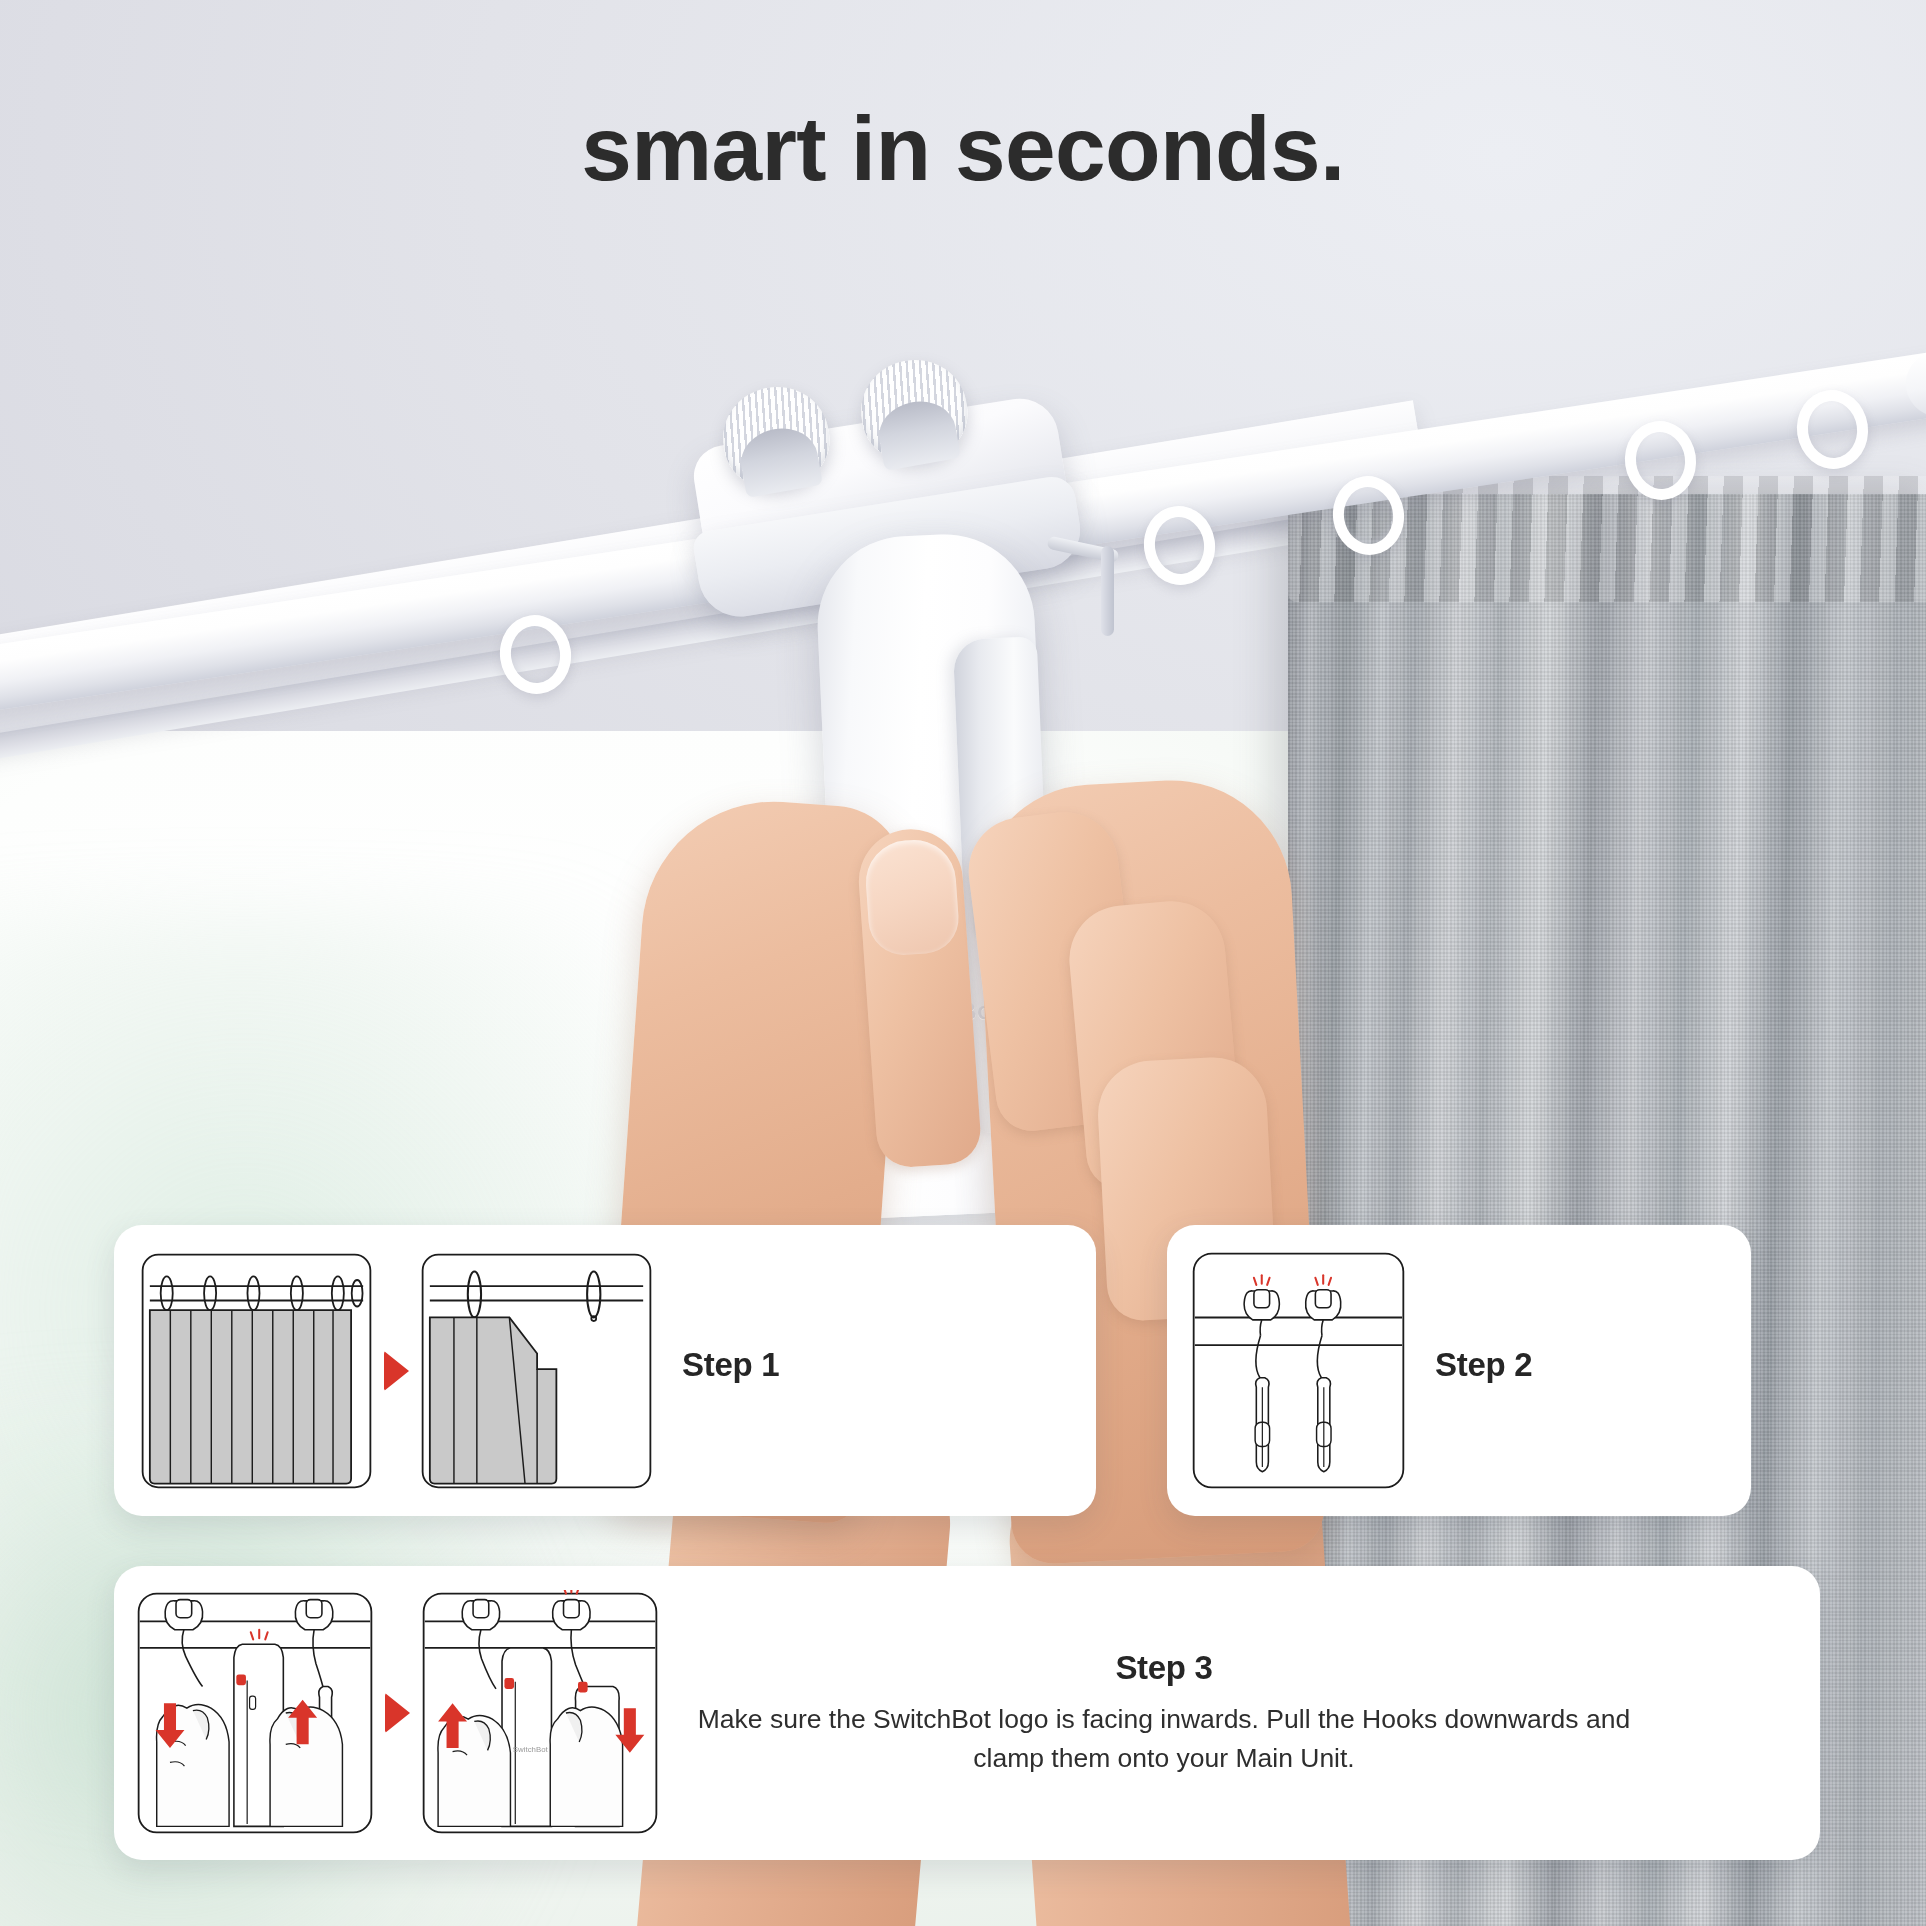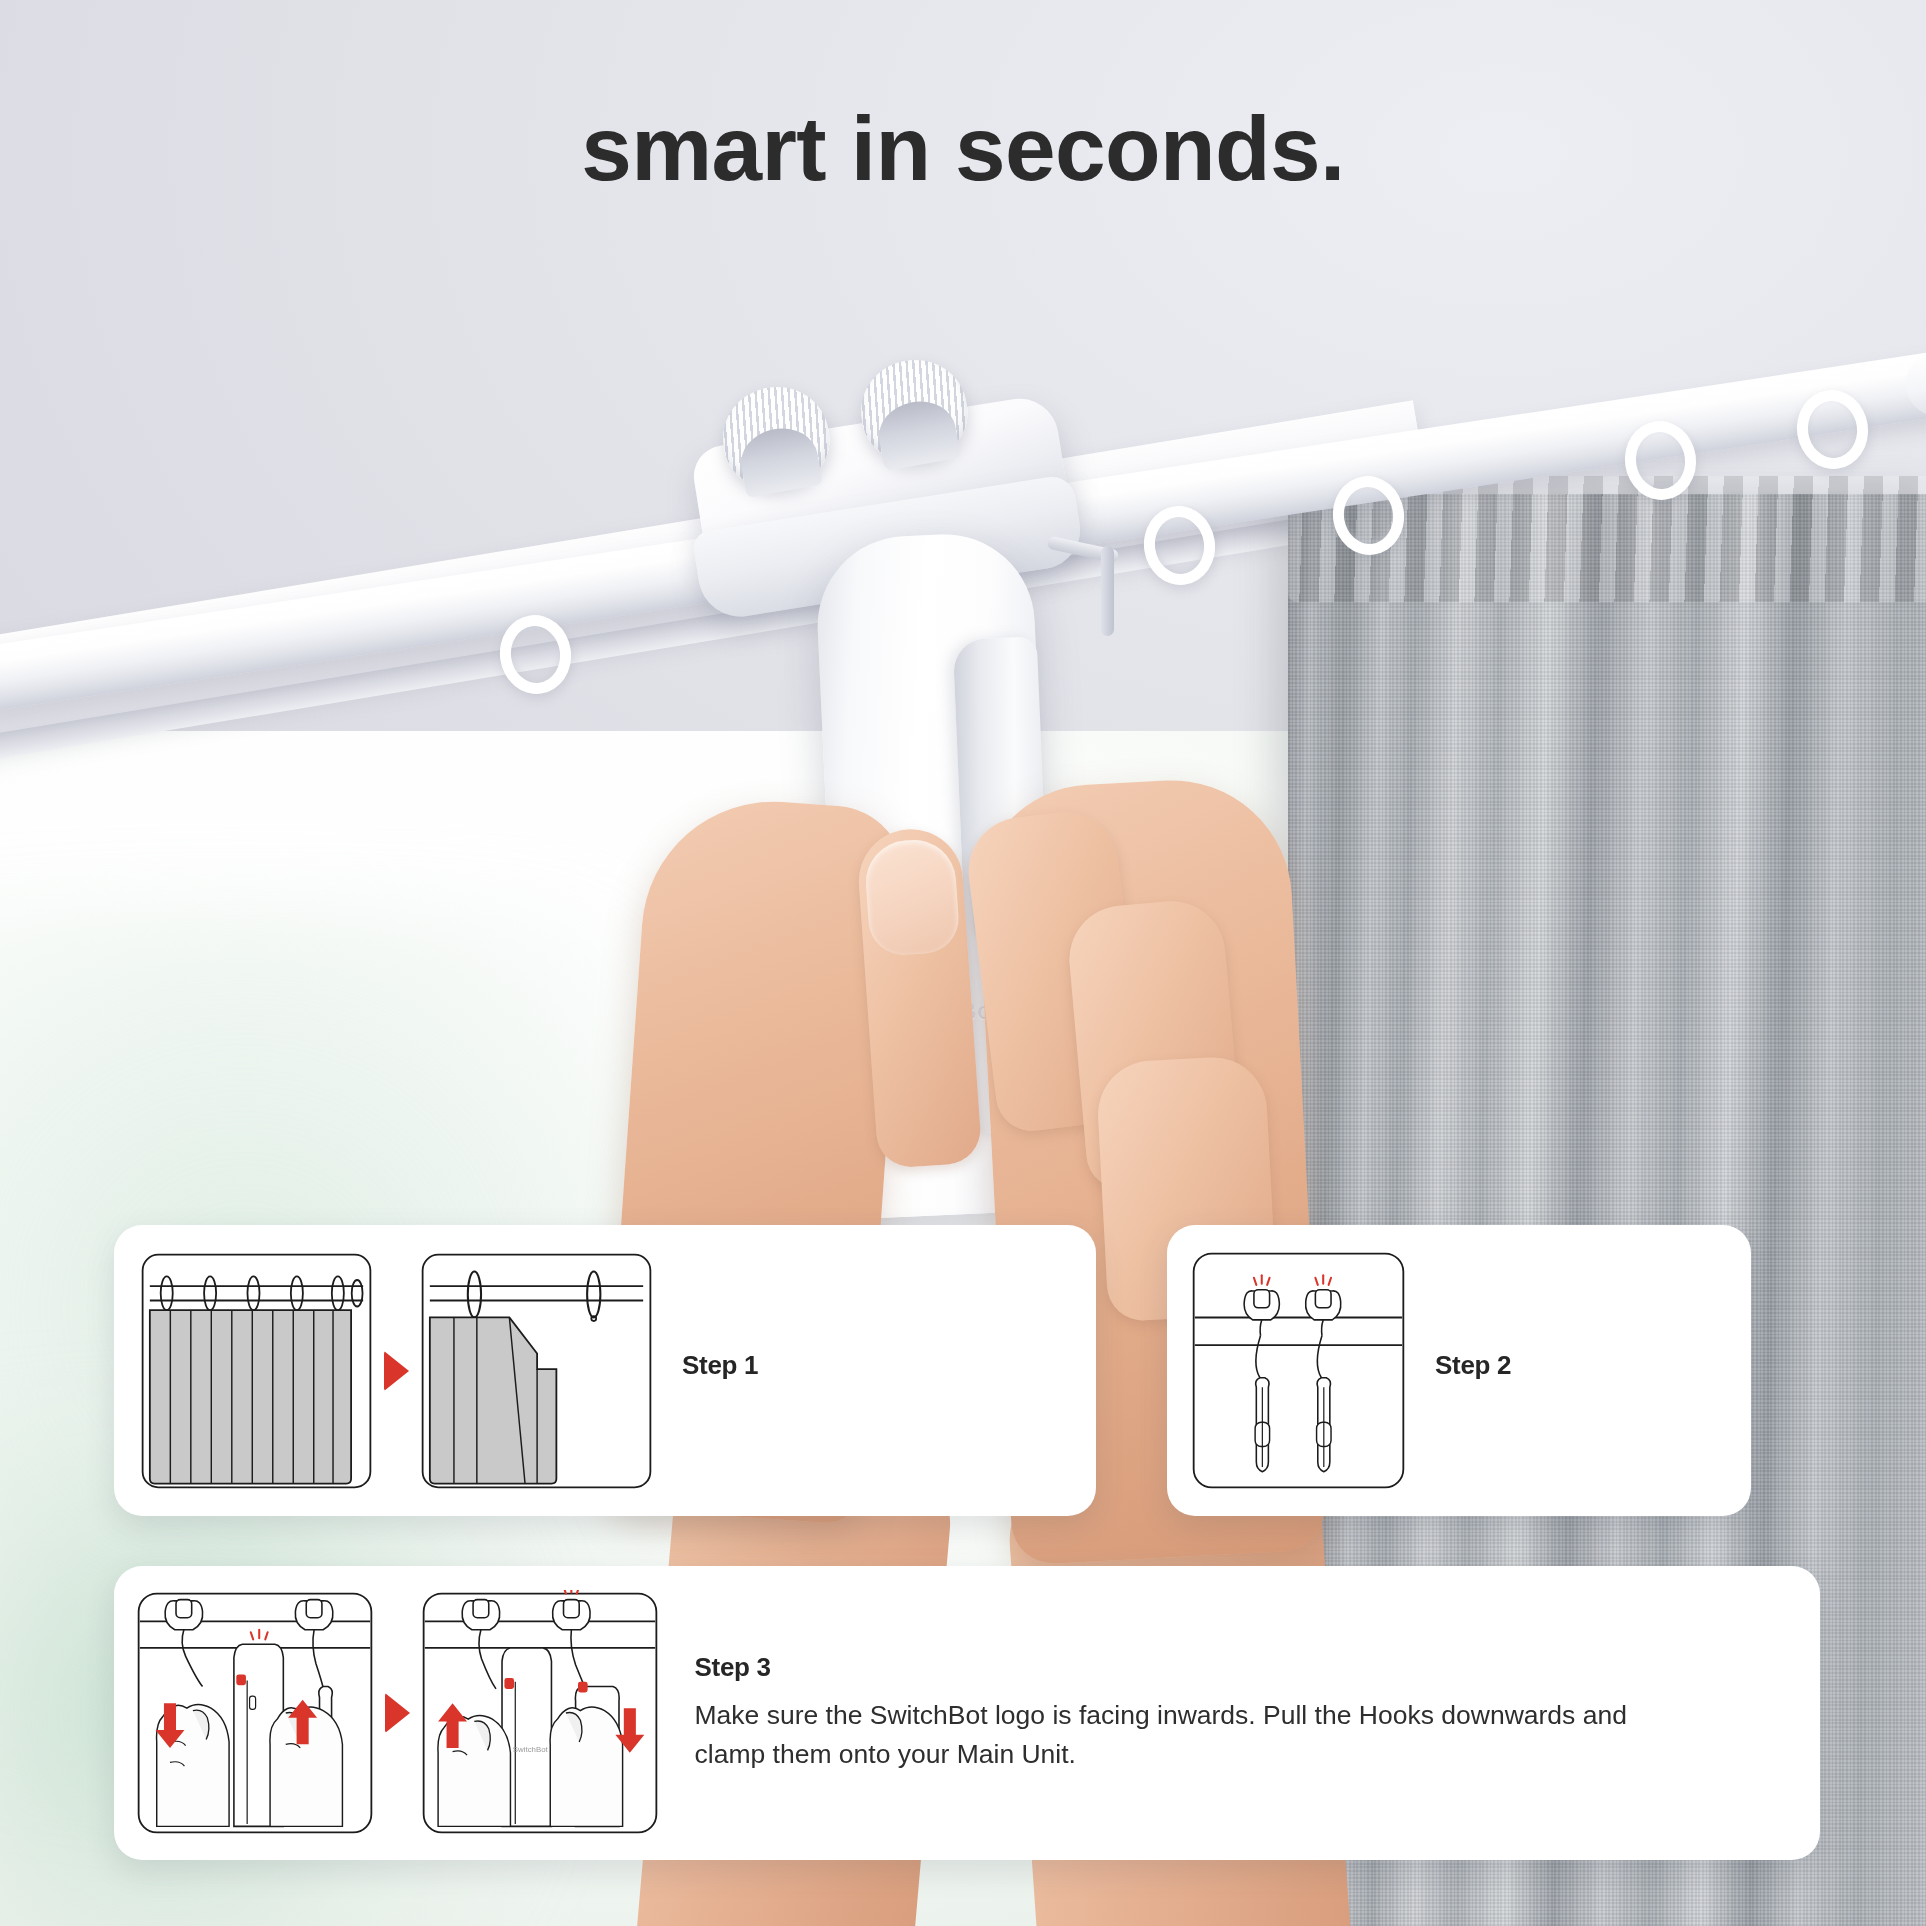--- a/index.html
+++ b/index.html
@@ -221,27 +221,27 @@
   .arrow-tri {
     width:0; height:0;
     border-top:20.5px solid transparent;
     border-bottom:20.5px solid transparent;
     border-left:25px solid #d9352a;
     border-radius:2.4px;
   }
 
   .step-text { padding-left:28px; padding-right:20.5px; }
   .step-title {
-    font-size:26px; font-weight:700; color:#262626;
+    font-size:33px; font-weight:700; color:#262626;
     letter-spacing:-0.3px; margin-bottom:10.8px;
   }
   .step-body {
     font-size:26.5px; line-height:1.40; color:#2e2e2e; font-weight:400;
   }
-  #card-step3 .step-text { padding-left:35px; }
+  #card-step3 .step-text { padding-left:35px;text-align:center; }
   #card-step3 .step-title { margin-bottom:13.2px; }
   #card-step3 .step-body { line-height:1.46; }
 
   svg { display:block; }
 </style>
 </head>
 <body>
 
 <div id="scene">
 

